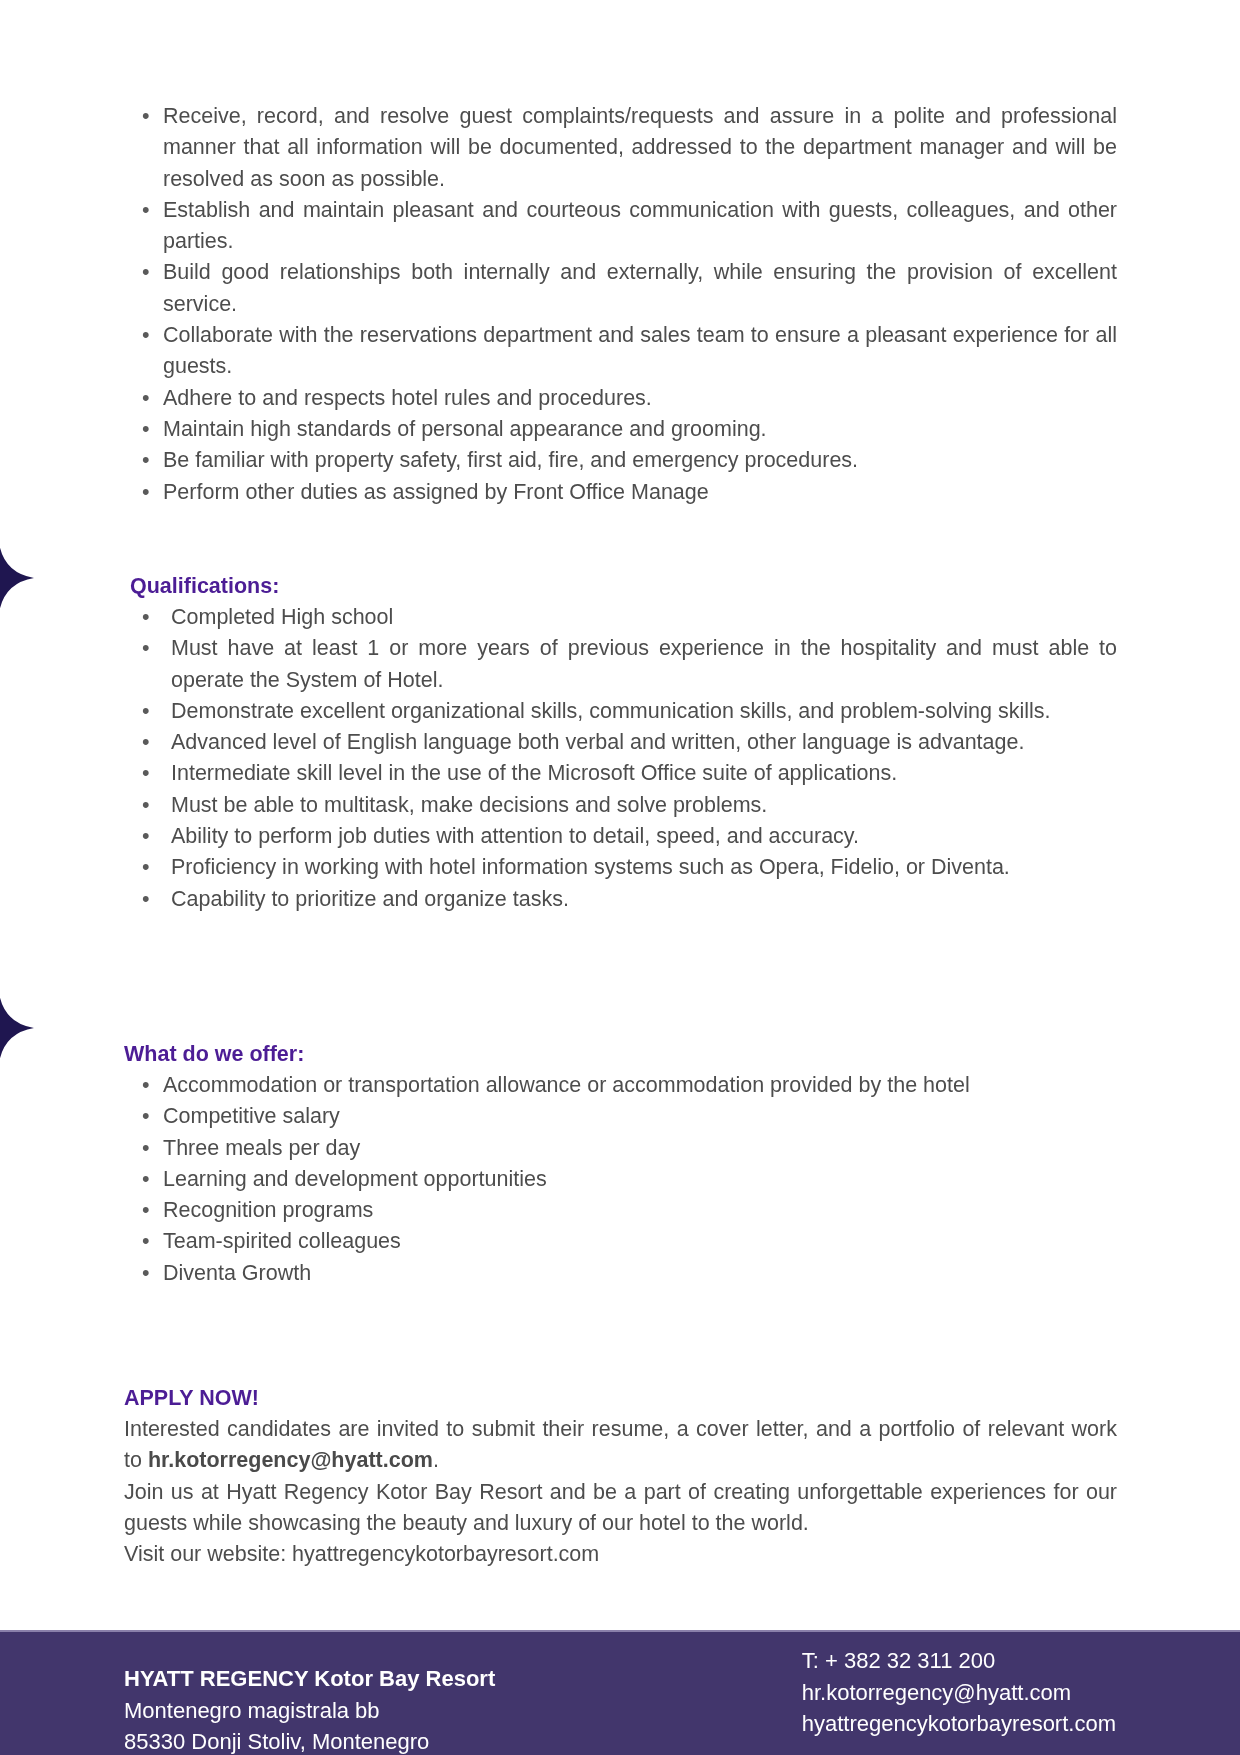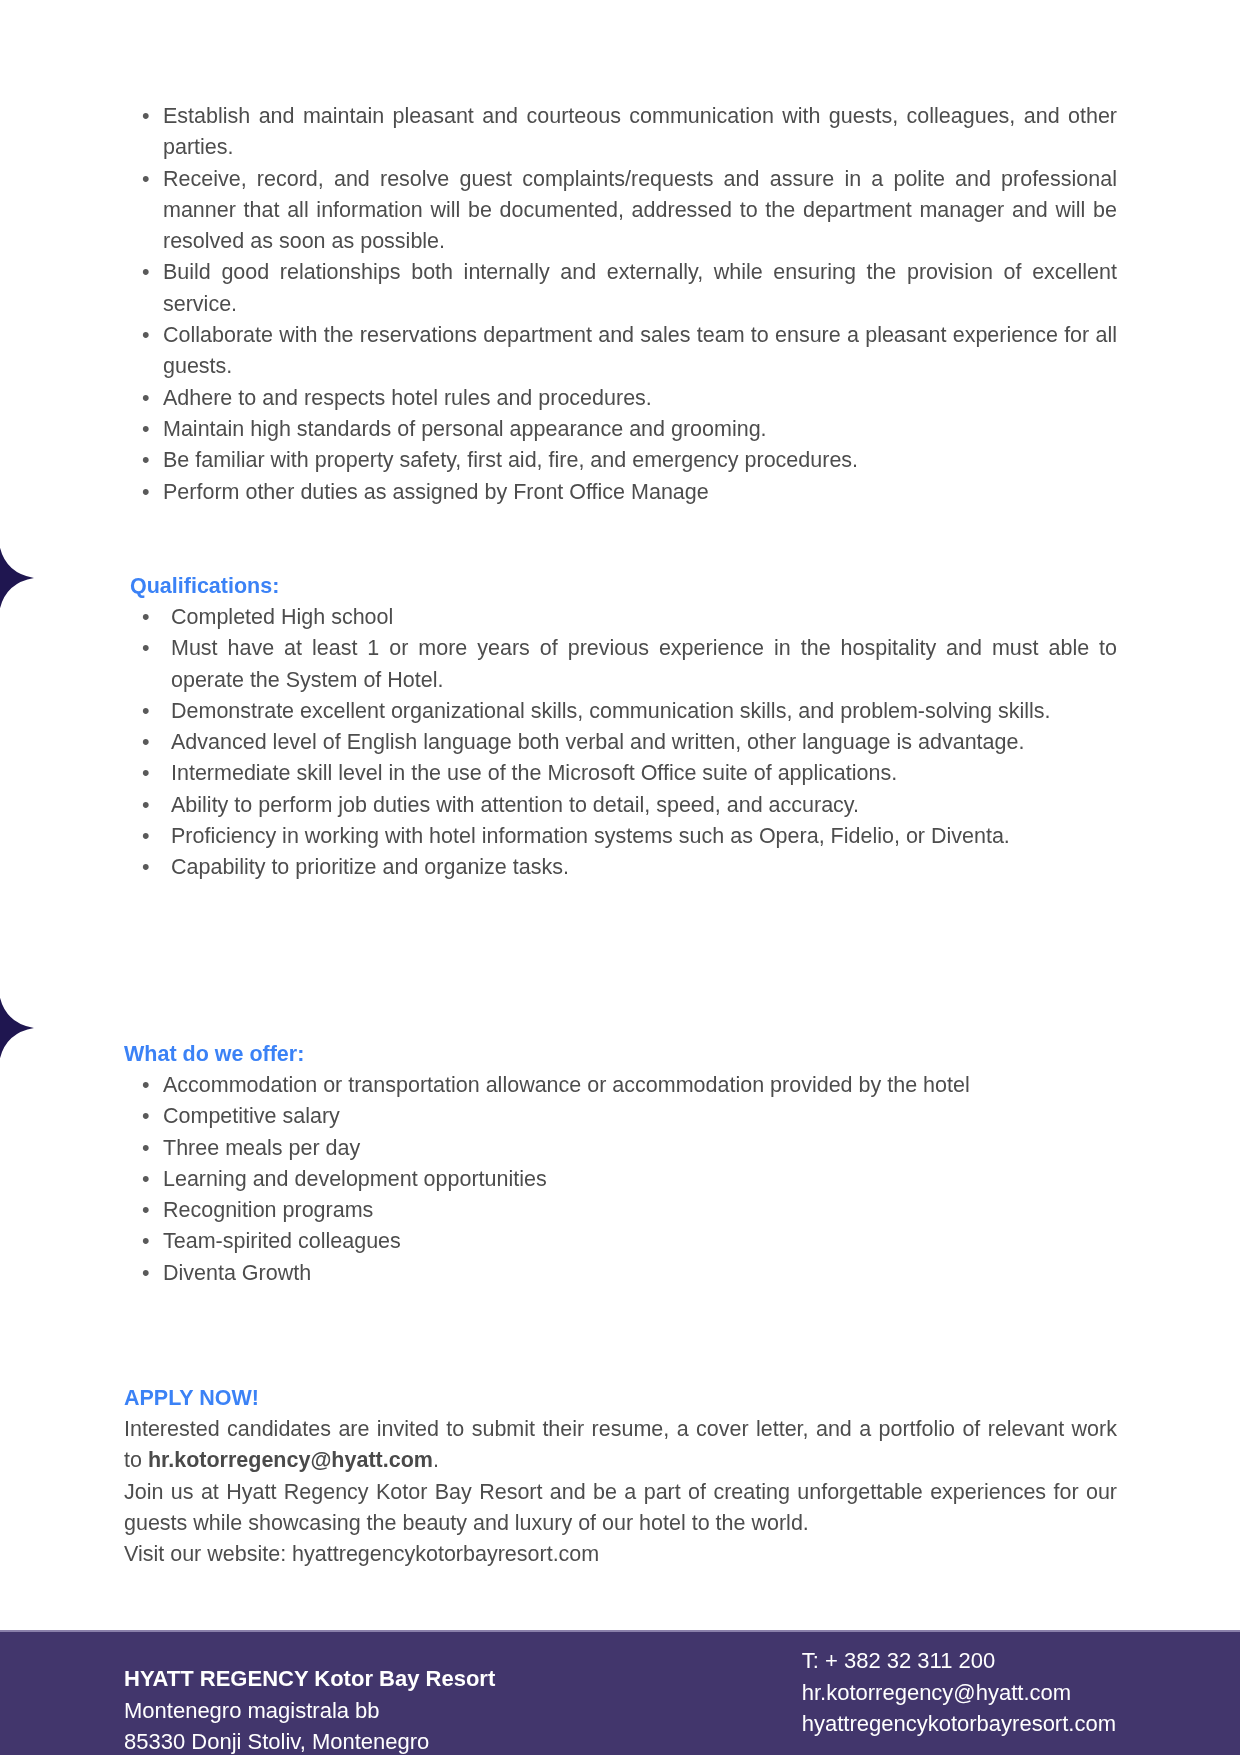--- a/index.html
+++ b/index.html
@@ -25,21 +25,21 @@
     .duties li { padding-left: 39px; }
     .duties li::before {
       content: "\2022"; position: absolute; left: 18px; top: 0; color: #5a5a5a;
     }
     .quals { top: 571px; }
     .quals li { padding-left: 47px; }
     .quals li::before {
       content: "\2022"; position: absolute; left: 18px; top: 0; color: #5a5a5a;
     }
     .heading {
-      position: absolute; font-weight: bold; color: #3b82f6; font-size: 21.5px;
+      position: absolute; font-weight: bold; color: #4c1d95; font-size: 21.5px;
       line-height: 31px;
     }
     .h-qual { left: 130px; top: 571px; }
     .quals { top: 602px; }
     .h-offer { left: 124px; top: 1039px; }
     .offer { top: 1070px; }
     .offer li { padding-left: 39px; }
     .offer li::before {
       content: "\2022"; position: absolute; left: 18px; top: 0; color: #5a5a5a;
     }
@@ -66,37 +66,38 @@
         <path d="M35 0 Q40 30 70 35 Q40 40 35 70 Q30 40 0 35 Q30 30 35 0 Z" fill="#1f1650"></path>
       </svg>
   </div>
   <div class="star" style="top:993px;">
     <svg viewBox="0 0 70 70">
         <path d="M35 0 Q40 30 70 35 Q40 40 35 70 Q30 40 0 35 Q30 30 35 0 Z" fill="#1f1650"></path>
       </svg>
   </div>
 
   <ul class="content duties">
+    <li>Receive, record, and resolve guest complaints/requests and assure in a polite and professional manner that all information will be documented, addressed to the department manager and will be resolved as soon as possible.</li>
     <li>Establish and maintain pleasant and courteous communication with guests, colleagues, and other parties.</li>
-    <li>Receive, record, and resolve guest complaints/requests and assure in a polite and professional manner that all information will be documented, addressed to the department manager and will be resolved as soon as possible.</li>
     <li>Build good relationships both internally and externally, while ensuring the provision of excellent service.</li>
     <li>Collaborate with the reservations department and sales team to ensure a pleasant experience for all guests.</li>
     <li>Adhere to and respects hotel rules and procedures.</li>
     <li>Maintain high standards of personal appearance and grooming.</li>
     <li>Be familiar with property safety, first aid, fire, and emergency procedures.</li>
     <li>Perform other duties as assigned by Front Office Manage</li>
   </ul>
 
   <div class="heading h-qual">Qualifications:</div>
   <ul class="content quals">
     <li>Completed High school</li>
     <li>Must have at least 1 or more years of previous experience in the hospitality and must able to operate the System of Hotel.</li>
     <li>Demonstrate excellent organizational skills, communication skills, and problem-solving skills.</li>
     <li>Advanced level of English language both verbal and written, other language is advantage.</li>
     <li>Intermediate skill level in the use of the Microsoft Office suite of applications.</li>
+    <li>Must be able to multitask, make decisions and solve problems.</li>
     <li>Ability to perform job duties with attention to detail, speed, and accuracy.</li>
     <li>Proficiency in working with hotel information systems such as Opera, Fidelio, or Diventa.</li>
     <li>Capability to prioritize and organize tasks.</li>
   </ul>
 
   <div class="heading h-offer">What do we offer:</div>
   <ul class="content offer">
     <li>Accommodation or transportation allowance or accommodation provided by the hotel</li>
     <li>Competitive salary</li>
     <li>Three meals per day</li>

